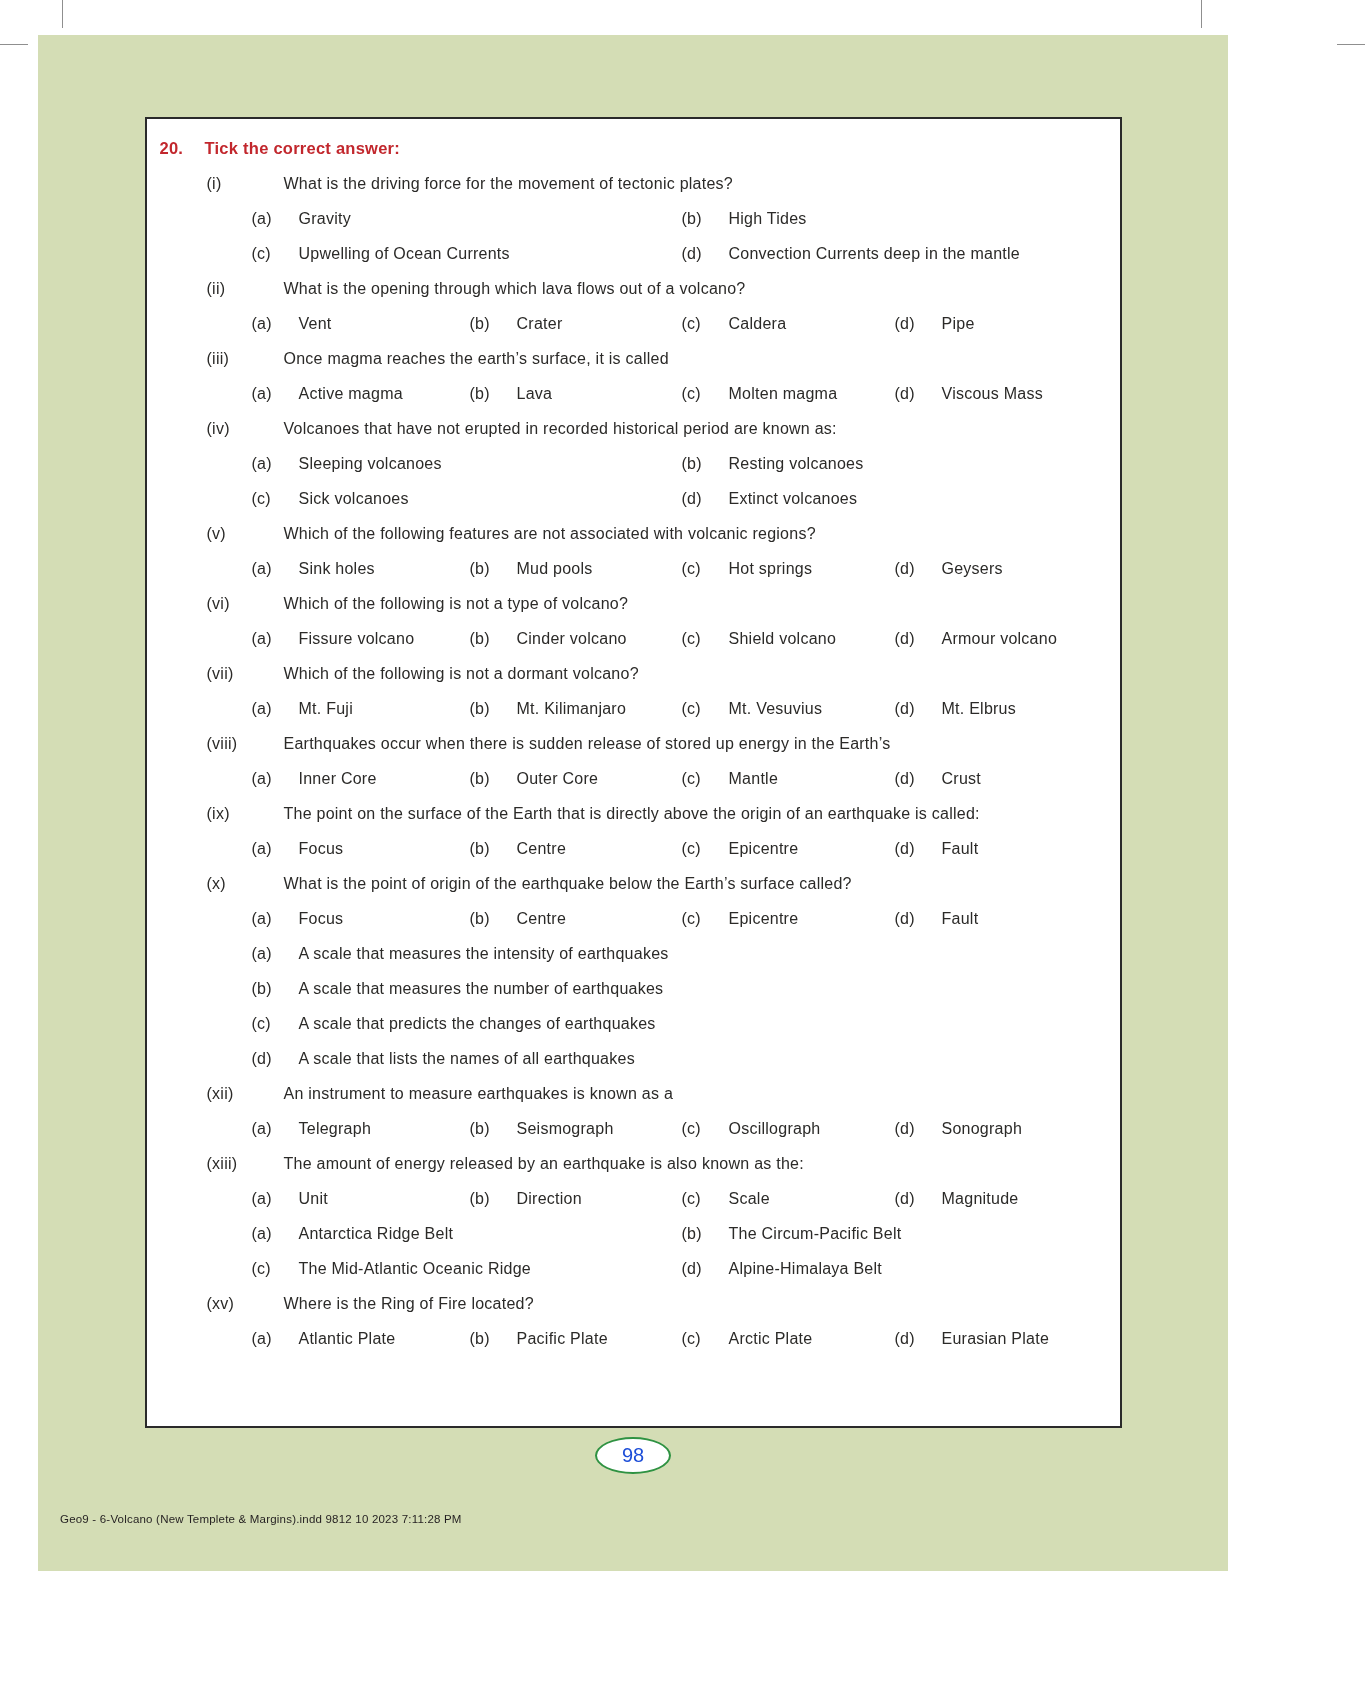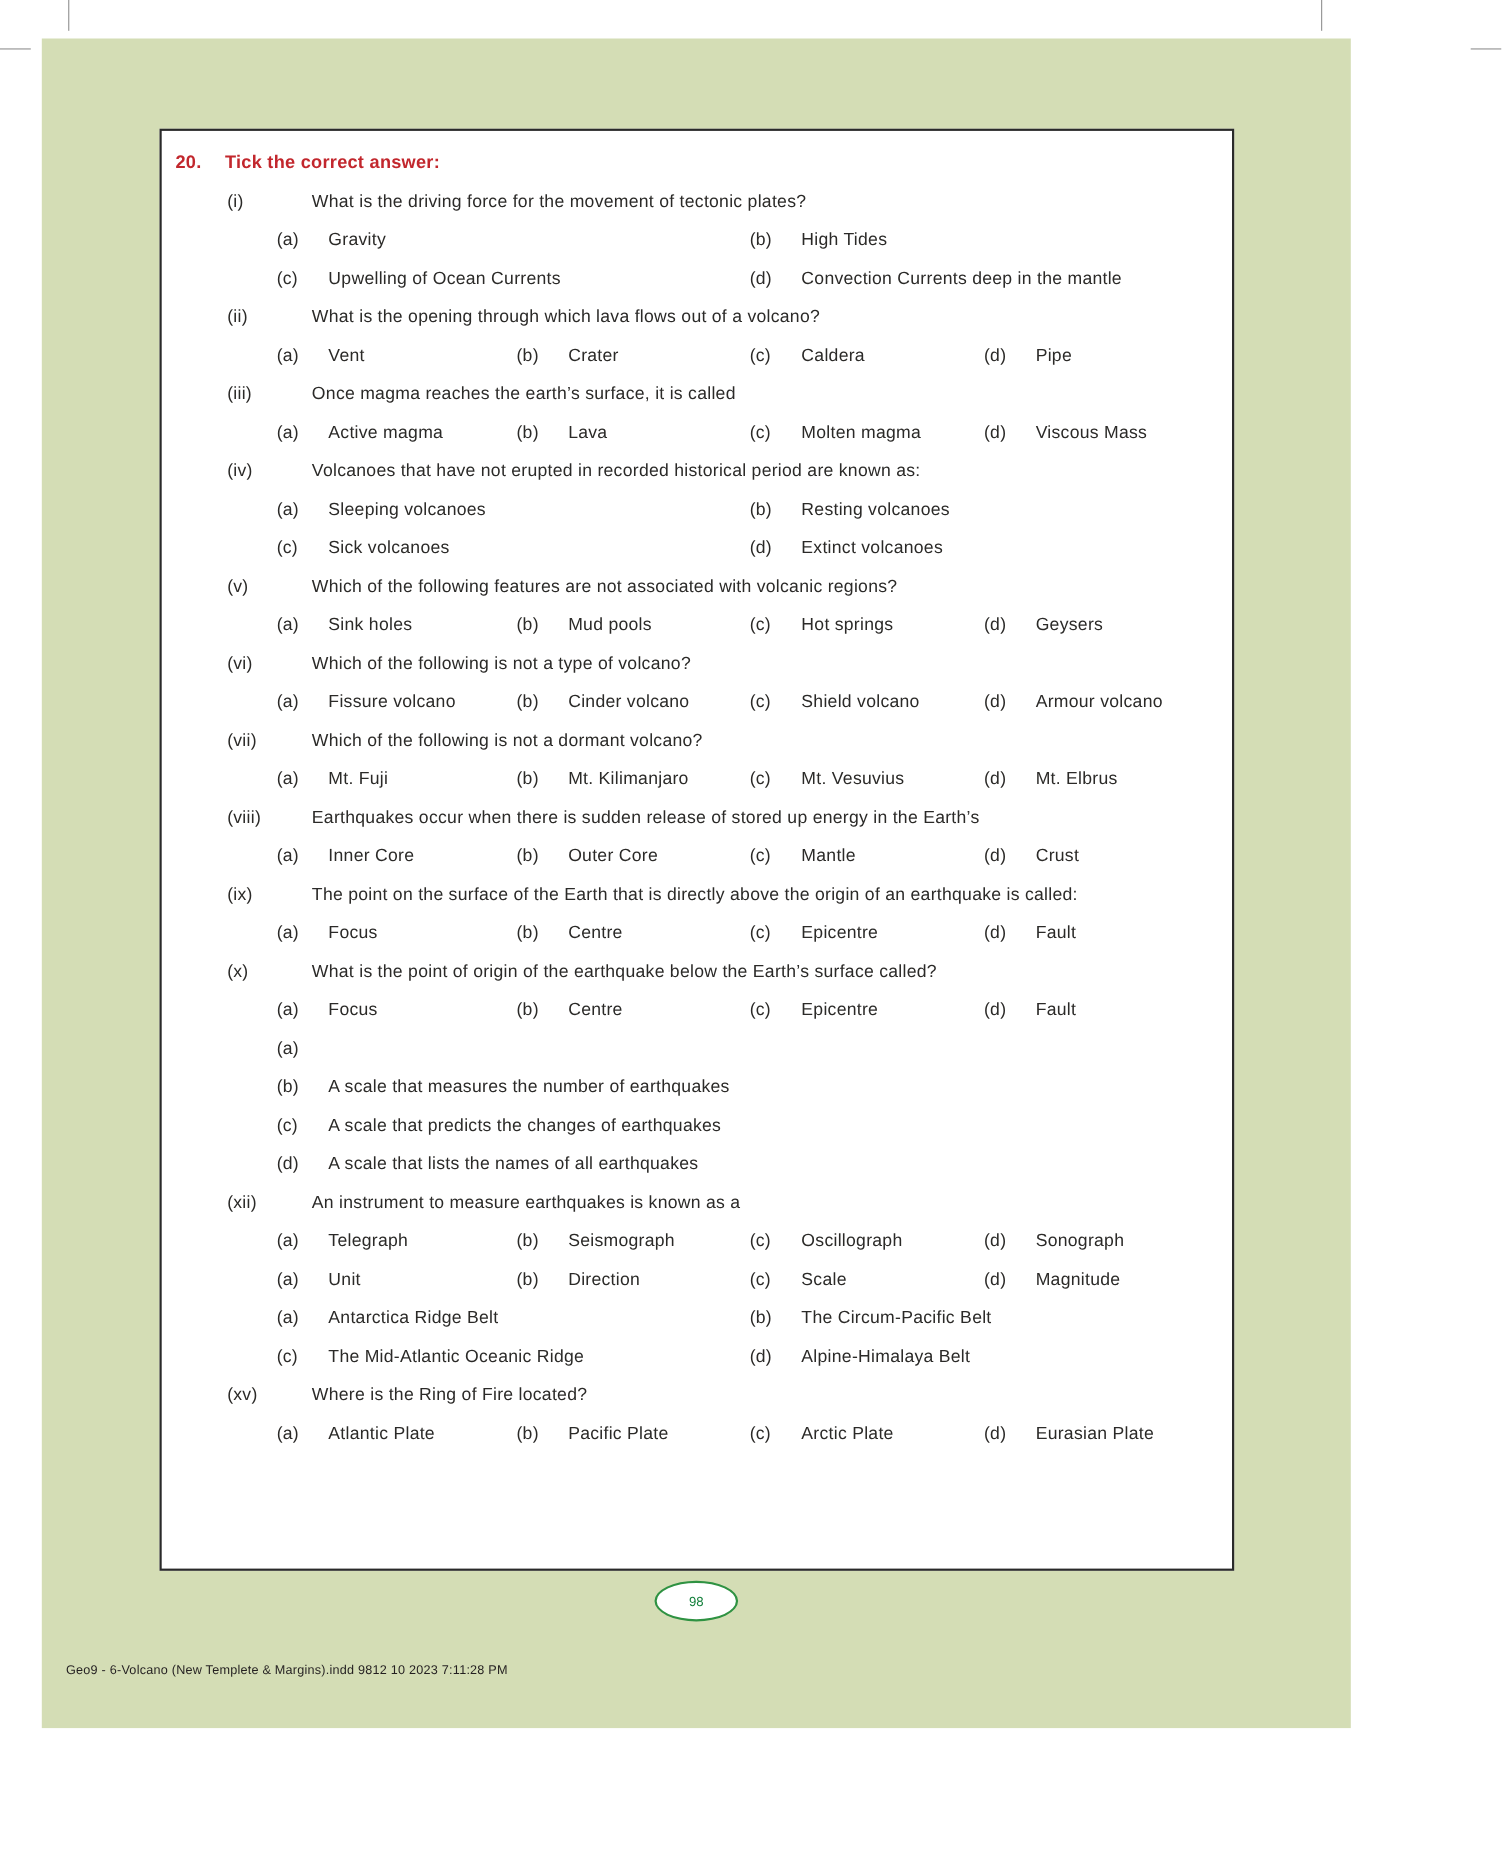--- a/index.html
+++ b/index.html
@@ -47,21 +47,21 @@
   .opt { display:flex; line-height:35px; font-size:16px; letter-spacing:0.25px; }
   .opt .letter { width:47px; flex:none; }
 
   .page-oval {
     position:absolute; left:50%; top:1402px; transform:translateX(-50%);
     width:76px; height:37px;
     background:#ffffff;
     border:2.5px solid #2f9242;
     border-radius:50%;
     display:flex; align-items:center; justify-content:center;
-    font-size:12px; color:#15803d;
+    font-size:20px; color:#1d4ed8;
   }
 
   .footer {
     position:absolute; left:60px; right:175px; top:1513px;
     display:flex; 
     font-size:11.5px; color:#231f20; letter-spacing:0.2px;
   }
 </style>
 </head>
 <body>
@@ -315,20 +315,21 @@
             <div class="opt">
               <span class="letter">(d)</span>
               <span class="opt-text">Fault</span>
             </div>
           </div>
         </div>
         <div class="question">
           <div class="opts one">
             <div class="opt">
               <span class="letter">(a)</span>
+              <span class="opt-text">A scale that measures the intensity of earthquakes</span>
             </div>
             <div class="opt">
               <span class="letter">(b)</span>
               <span class="opt-text">A scale that measures the number of earthquakes</span>
             </div>
             <div class="opt">
               <span class="letter">(c)</span>
               <span class="opt-text">A scale that predicts the changes of earthquakes</span>
             </div>
             <div class="opt">
@@ -355,20 +356,24 @@
               <span class="letter">(c)</span>
               <span class="opt-text">Oscillograph</span>
             </div>
             <div class="opt">
               <span class="letter">(d)</span>
               <span class="opt-text">Sonograph</span>
             </div>
           </div>
         </div>
         <div class="question">
+          <div class="q-line">
+            <span class="q-num">(xiii)</span>
+            <span class="q-text">The amount of energy released by an earthquake is also known as the:</span>
+          </div>
           <div class="opts four">
             <div class="opt">
               <span class="letter">(a)</span>
               <span class="opt-text">Unit</span>
             </div>
             <div class="opt">
               <span class="letter">(b)</span>
               <span class="opt-text">Direction</span>
             </div>
             <div class="opt">

